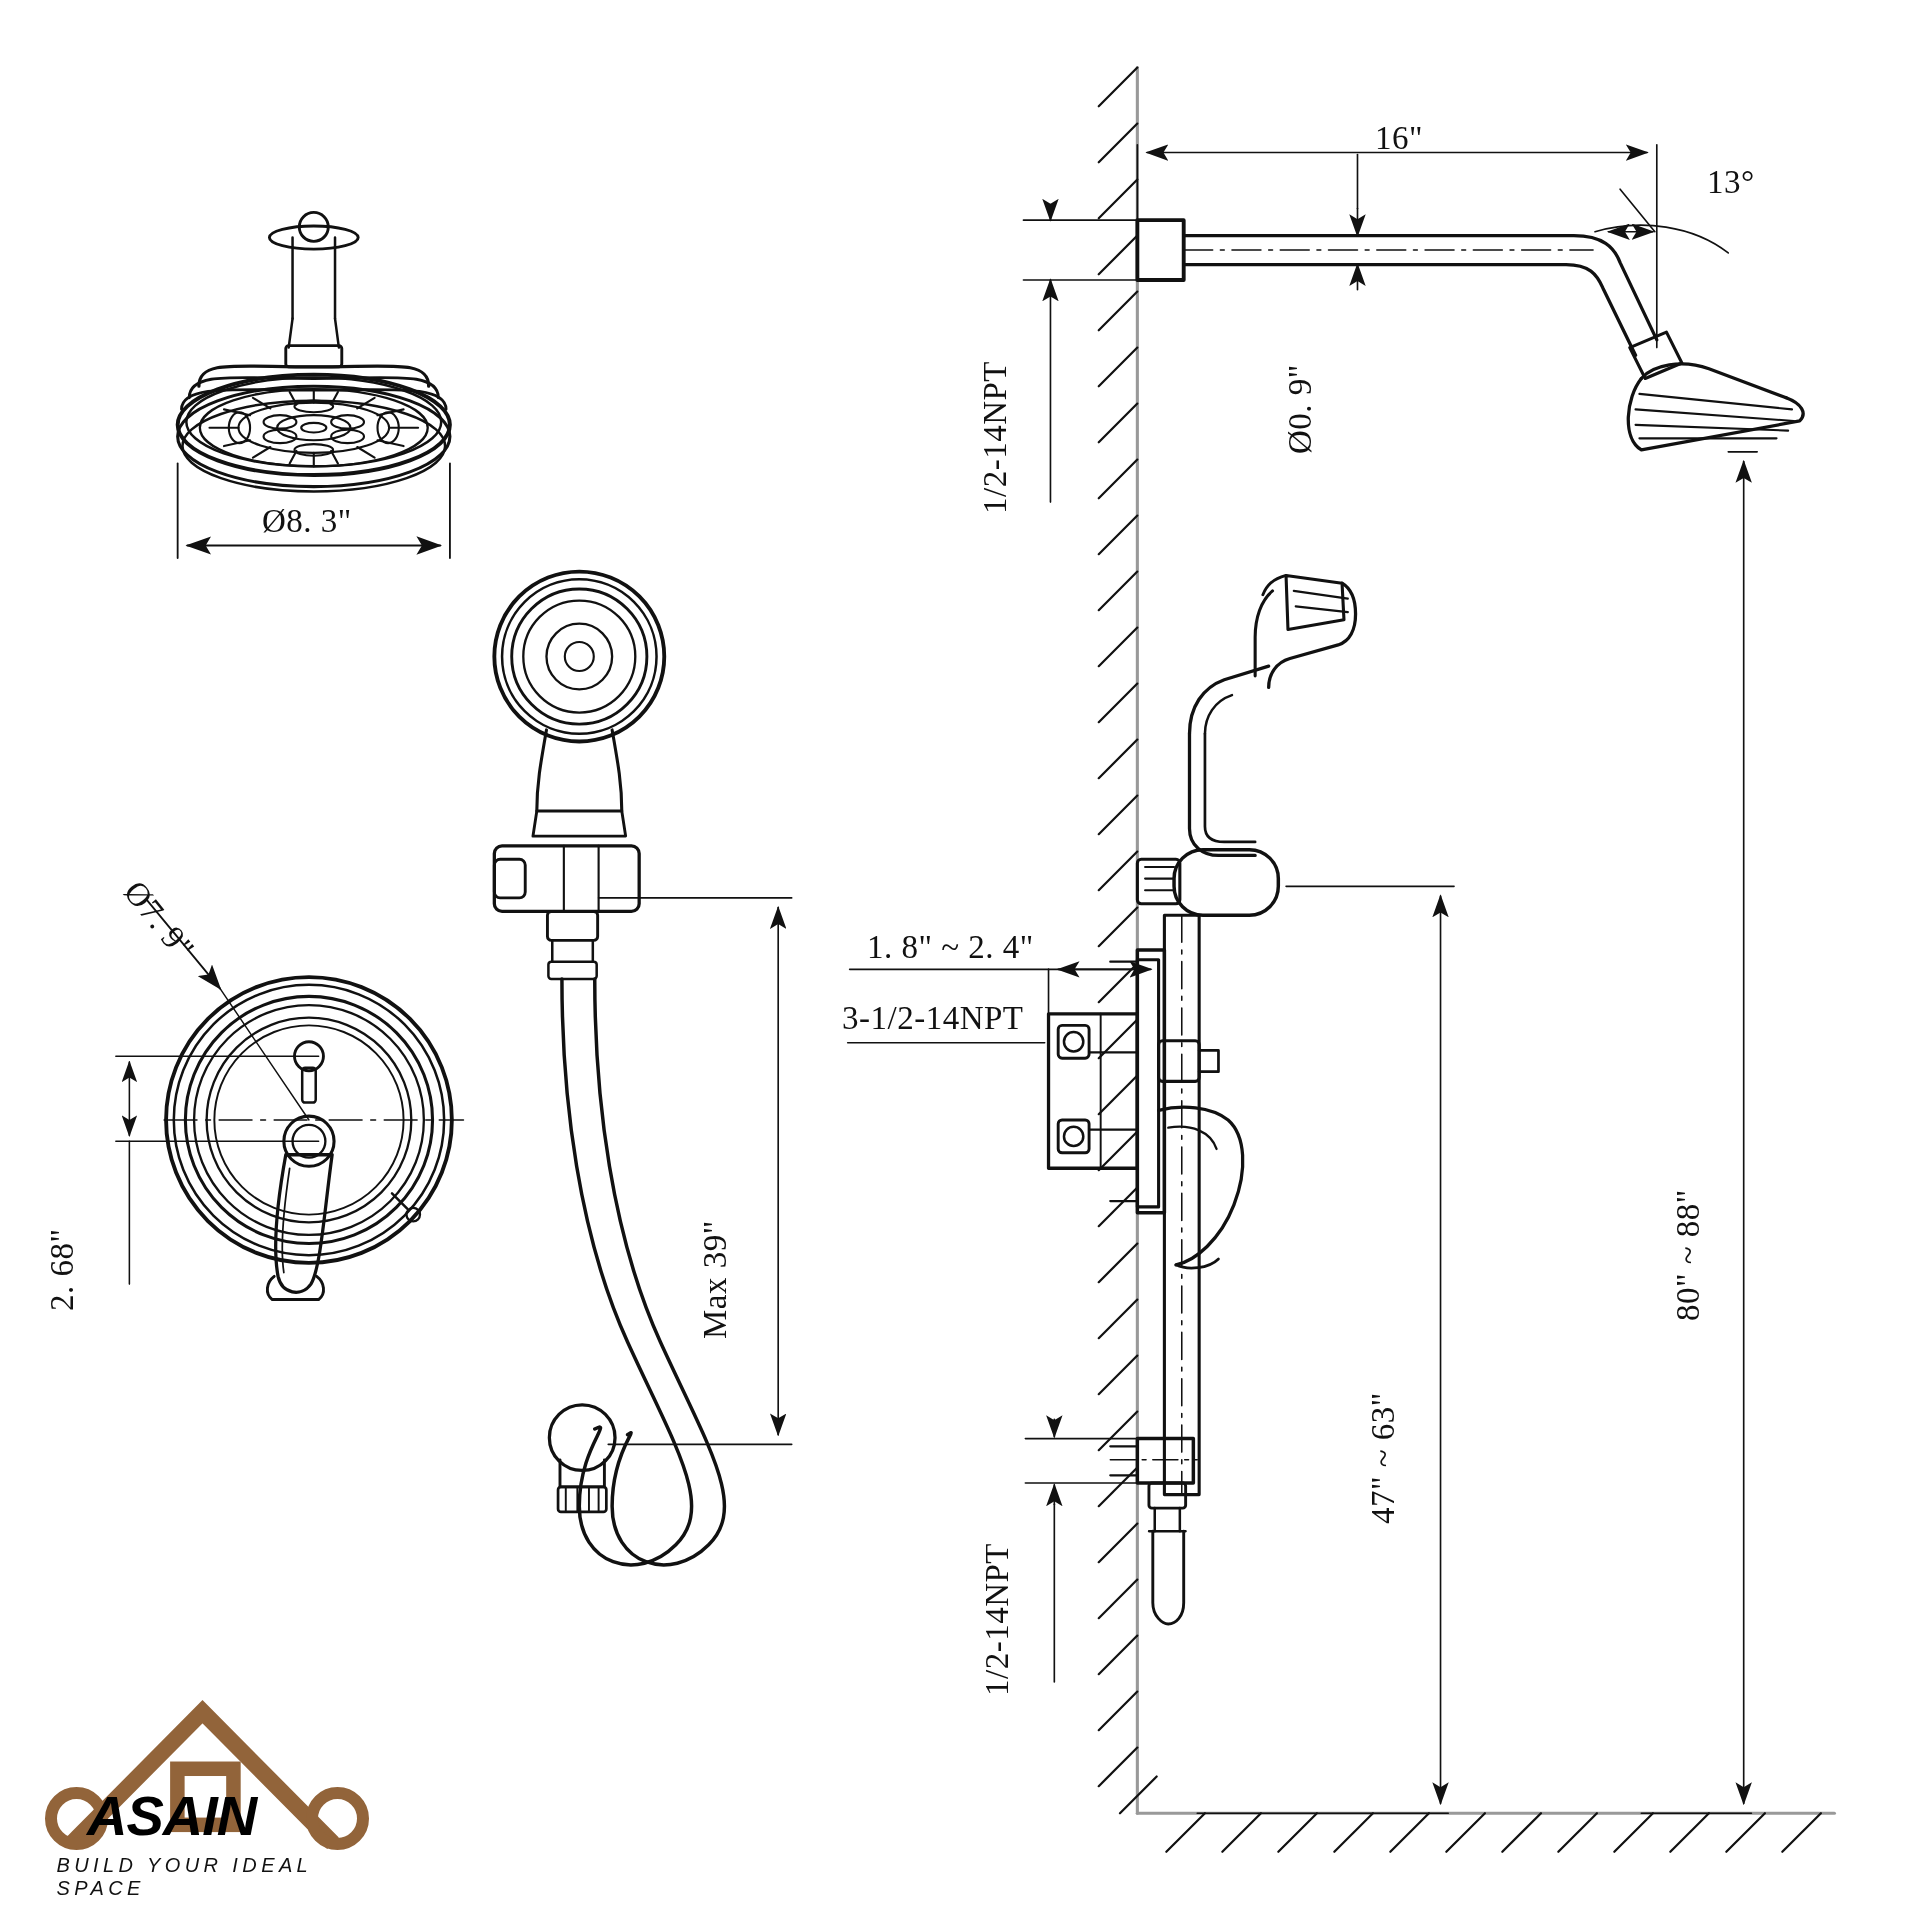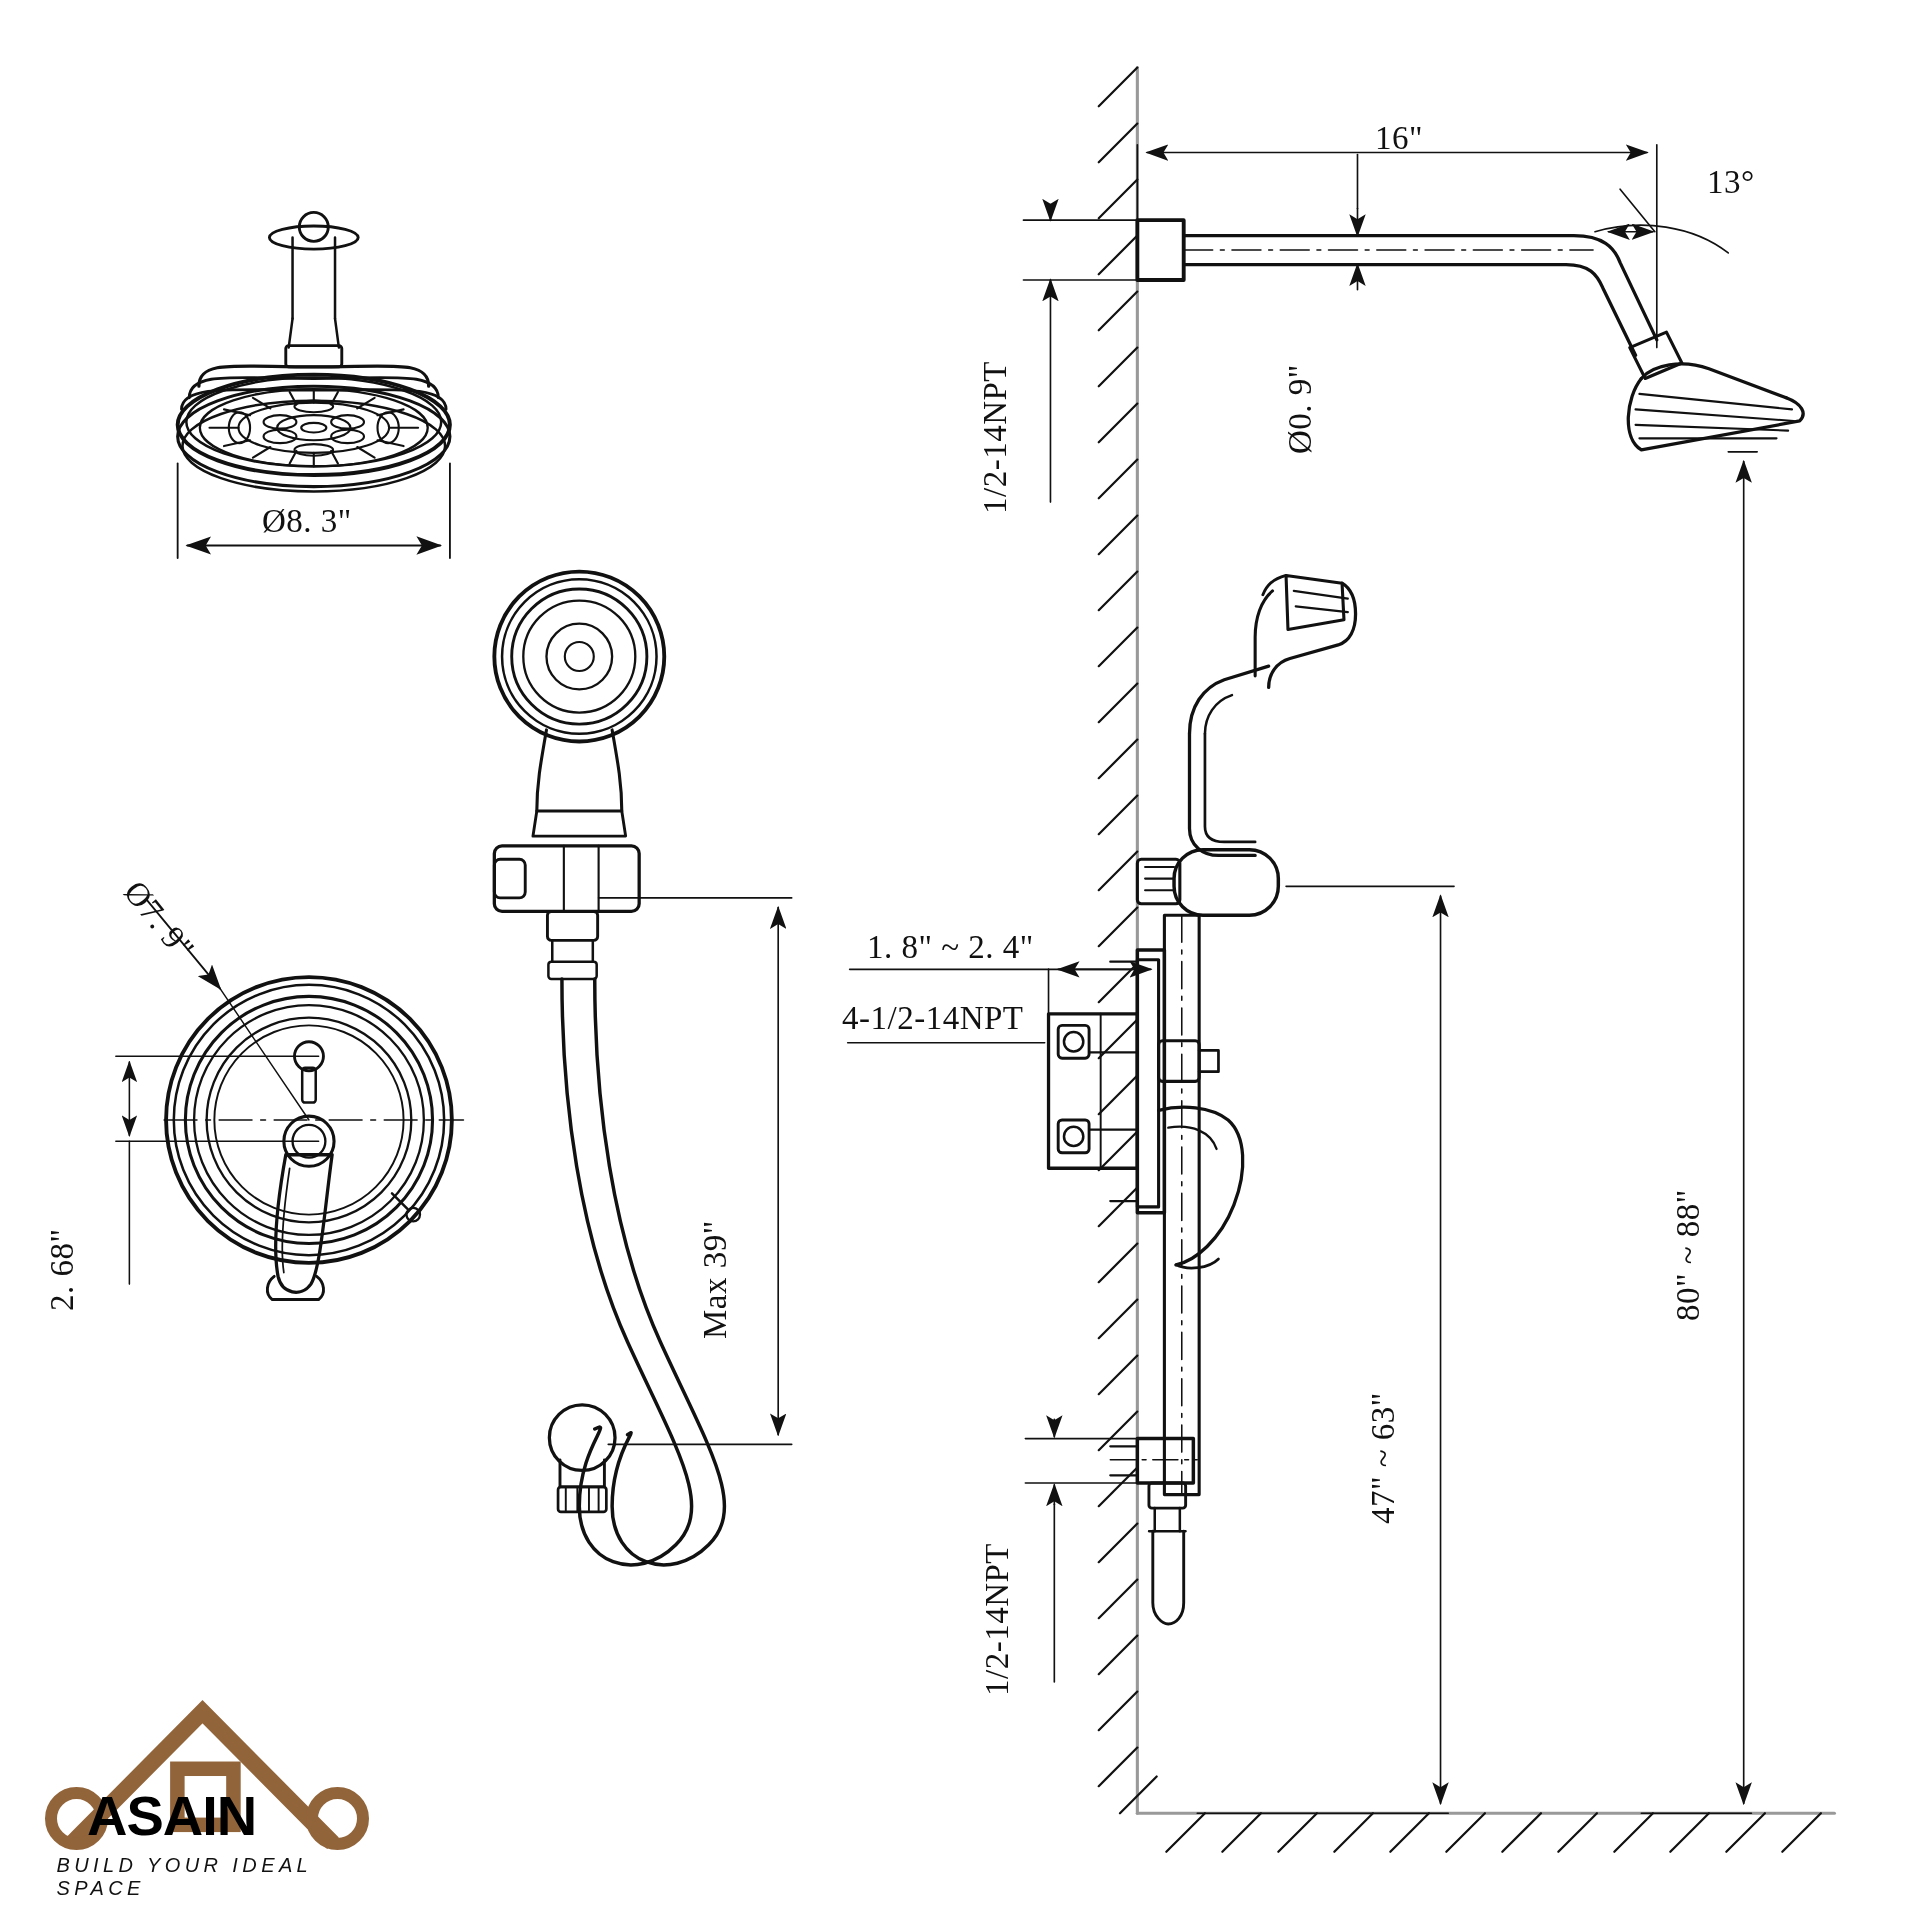--- a/index.html
+++ b/index.html
@@ -4,21 +4,21 @@
 <style>
   html,body{margin:0;padding:0;background:#ffffff;}
   body{width:1931px;height:1931px;position:relative;overflow:hidden;
        font-family:"Liberation Serif","DejaVu Serif",serif;color:#000;}
   .stage{position:absolute;inset:0;width:1931px;height:1931px;}
   svg.draw{position:absolute;left:0;top:0;width:1931px;height:1931px;}
   .lbl{position:absolute;white-space:pre;color:#111;
        font-family:"Liberation Serif","DejaVu Serif",serif;}
   .dim{font-size:33px;letter-spacing:0.5px;}
   .logo{position:absolute;left:43px;top:1588px;width:319px;height:290px;}
-  .logo-word{position:absolute;left:0;top:195px;width:319px;height:60px;}
+  .logo-word{position:absolute;left:0;top:195px;width:319px;height:60px;font-style:italic;}
   .logo-text{font-family:"Liberation Sans","DejaVu Sans",sans-serif;
              font-weight:bold;font-size:56px;letter-spacing:-1px;color:#000;
              position:absolute;left:44px;top:0;}
   .logo-tag{position:absolute;left:13.5px;top:266px;
             font-family:"Liberation Sans","DejaVu Sans",sans-serif;
             font-size:20px;letter-spacing:4.4px;color:#111;font-weight:500;font-style:italic;}
   .ring{position:absolute;border-radius:50%;border:12.6px solid #92643a;}
 </style>
 </head>
 <body>
@@ -367,21 +367,21 @@
   <div class="lbl dim" style="left:1375px;top:120px;">16"</div>
 
   <div class="lbl dim" style="left:1707px;top:164px;">13°</div>
 
   <div class="lbl dim" style="left:1319px;top:417px;transform:rotate(-90deg);transform-origin:left bottom;">Ø0. 9"</div>
 
   <div class="lbl dim" style="left:1014px;top:477px;transform:rotate(-90deg);transform-origin:left bottom;">1/2-14NPT</div>
 
   <div class="lbl dim" style="left:867px;top:929px;">1. 8" ~ 2. 4"</div>
 
-  <div class="lbl dim" style="left:842px;top:1000px;">4-1/2-14NPT</div>
+  <div class="lbl dim" style="left:842px;top:1000px;">3-1/2-14NPT</div>
 
   <div class="lbl dim" style="left:1402px;top:1487px;transform:rotate(-90deg);transform-origin:left bottom;">47" ~ 63"</div>
 
   <div class="lbl dim" style="left:1707px;top:1284px;transform:rotate(-90deg);transform-origin:left bottom;">80" ~ 88"</div>
 
   <div class="lbl dim" style="left:1016px;top:1659px;transform:rotate(-90deg);transform-origin:left bottom;">1/2-14NPT</div>
 
   <div class="logo">
     <svg viewBox="0 0 330 300" width="319" height="290">
       <path d="M36 258 L165 128 L294 258" fill="none" stroke="#92643a" stroke-width="17" stroke-linecap="square" stroke-linejoin="miter"></path>

